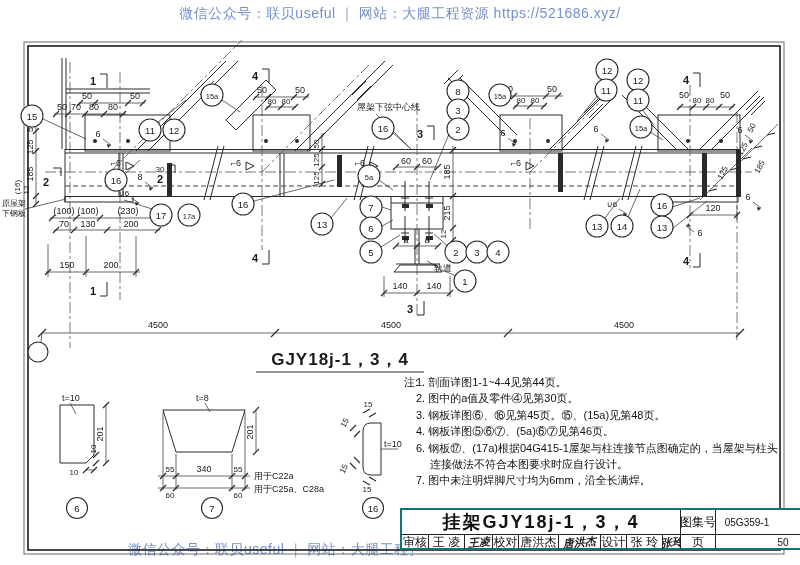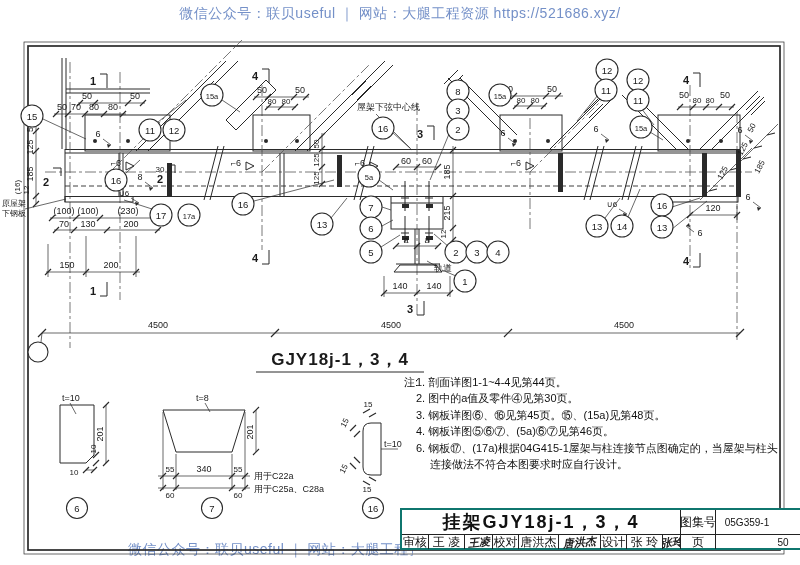--- a/index.html
+++ b/index.html
@@ -574,20 +574,21 @@
     </g>
   </svg>
 
   <div class="notes">
     <span class="notes-prefix">注:</span>
     <div class="note-item">1. 剖面详图1-1~4-4见第44页。</div>
     <div class="note-item">2. 图中的a值及零件④见第30页。</div>
     <div class="note-item">3. 钢板详图⑥、⑯见第45页。⑮、(15a)见第48页。</div>
     <div class="note-item">4. 钢板详图⑤⑥⑦、(5a)⑥⑦见第46页。</div>
     <div class="note-item">6. 钢板⑰、(17a)根据04G415-1屋架与柱连接节点图确定的，当屋架与柱头连接做法不符合本图要求时应自行设计。</div>
+    <div class="note-item">7. 图中未注明焊脚尺寸均为6mm，沿全长满焊。</div>
   </div>
 
   <div class="tblock">
     <div class="tb-r1">
       <div class="tb-title">挂架GJY18j-1，3，4</div>
       <div class="tb-cell tb-lab" style="width:35px">图集号</div>
       <div class="tb-cell tb-val" style="width:63px">05G359-1</div>
     </div>
     <div class="tb-r2">
       <div class="tb-cell tb-lab" style="width:26px">审核</div>

